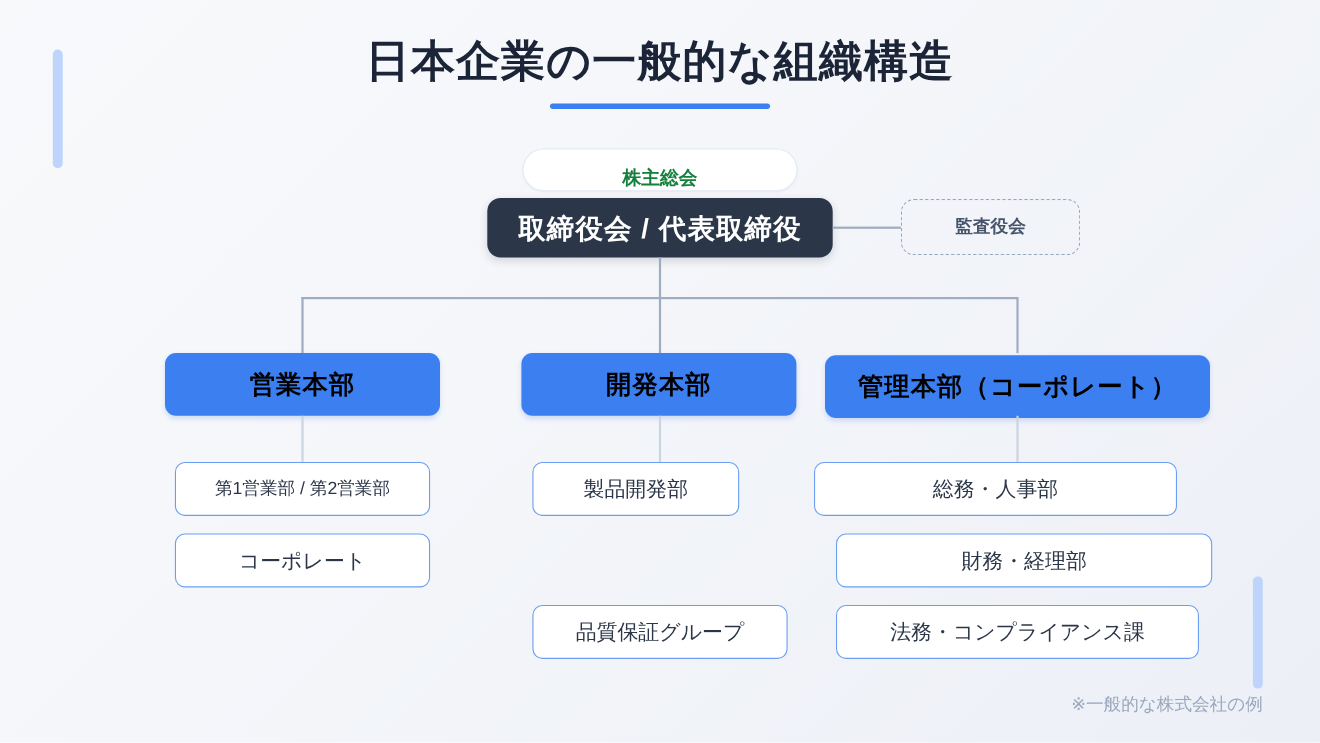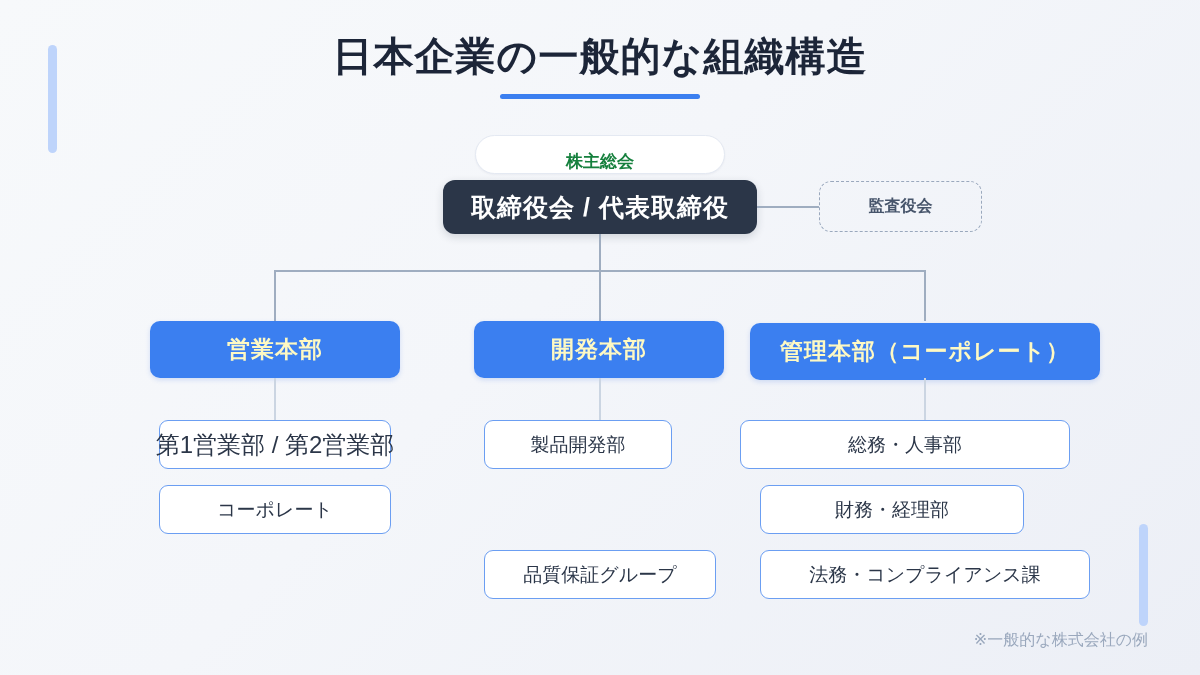--- a/index.html
+++ b/index.html
@@ -91,37 +91,37 @@
     color:#47556b;
     background:transparent;
   }
 
   
   .node-blue {
     background:#3b7ff0;
     border-radius:10px;
     display:flex; align-items:center; justify-content:center;
     font-size:23px; font-weight:bold;
-    color:#fef9c3;
+    color:#000000;
     letter-spacing:1px;
     box-shadow:0 2px 5px rgba(45,100,220,.18);
     white-space:nowrap;
   }
 
   
   .node-unit {
     background:#ffffff;
     border:1.6px solid #6b9ef2;
     border-radius:9px;
     display:flex; align-items:center; justify-content:center;
     font-size:19px;
     color:#2b3648;
     white-space:nowrap;
   }
-  .node-unit.tight { font-size:24px; }
+  .node-unit.tight { font-size:16px; }
 
   
   .footnote {
     position:absolute;
     right:52px; bottom:24px;
     font-size:16px;
     color:#9aa8bd;
     white-space:nowrap;
   }
 </style>
@@ -186,21 +186,21 @@
   <div class="node-unit" style="left:484px; top:420px; width:188px; height:49px;">
     <span>製品開発部</span>
   </div>
   <div class="node-unit" style="left:484px; top:550px; width:232px; height:49px;">
     <span>品質保証グループ</span>
   </div>
 
   <div class="node-unit" style="left:740px; top:420px; width:330px; height:49px;">
     <span>総務・人事部</span>
   </div>
-  <div class="node-unit" style="left:760px; top:485px; width:264px; height:49px;">
+  <div class="node-unit" style="left:760px; top:485px; width:342px; height:49px;">
     <span>財務・経理部</span>
   </div>
   <div class="node-unit" style="left:760px; top:550px; width:330px; height:49px;">
     <span>法務・コンプライアンス課</span>
   </div>
 
 </div>
 
 <div class="footnote">※一般的な株式会社の例</div>
 

